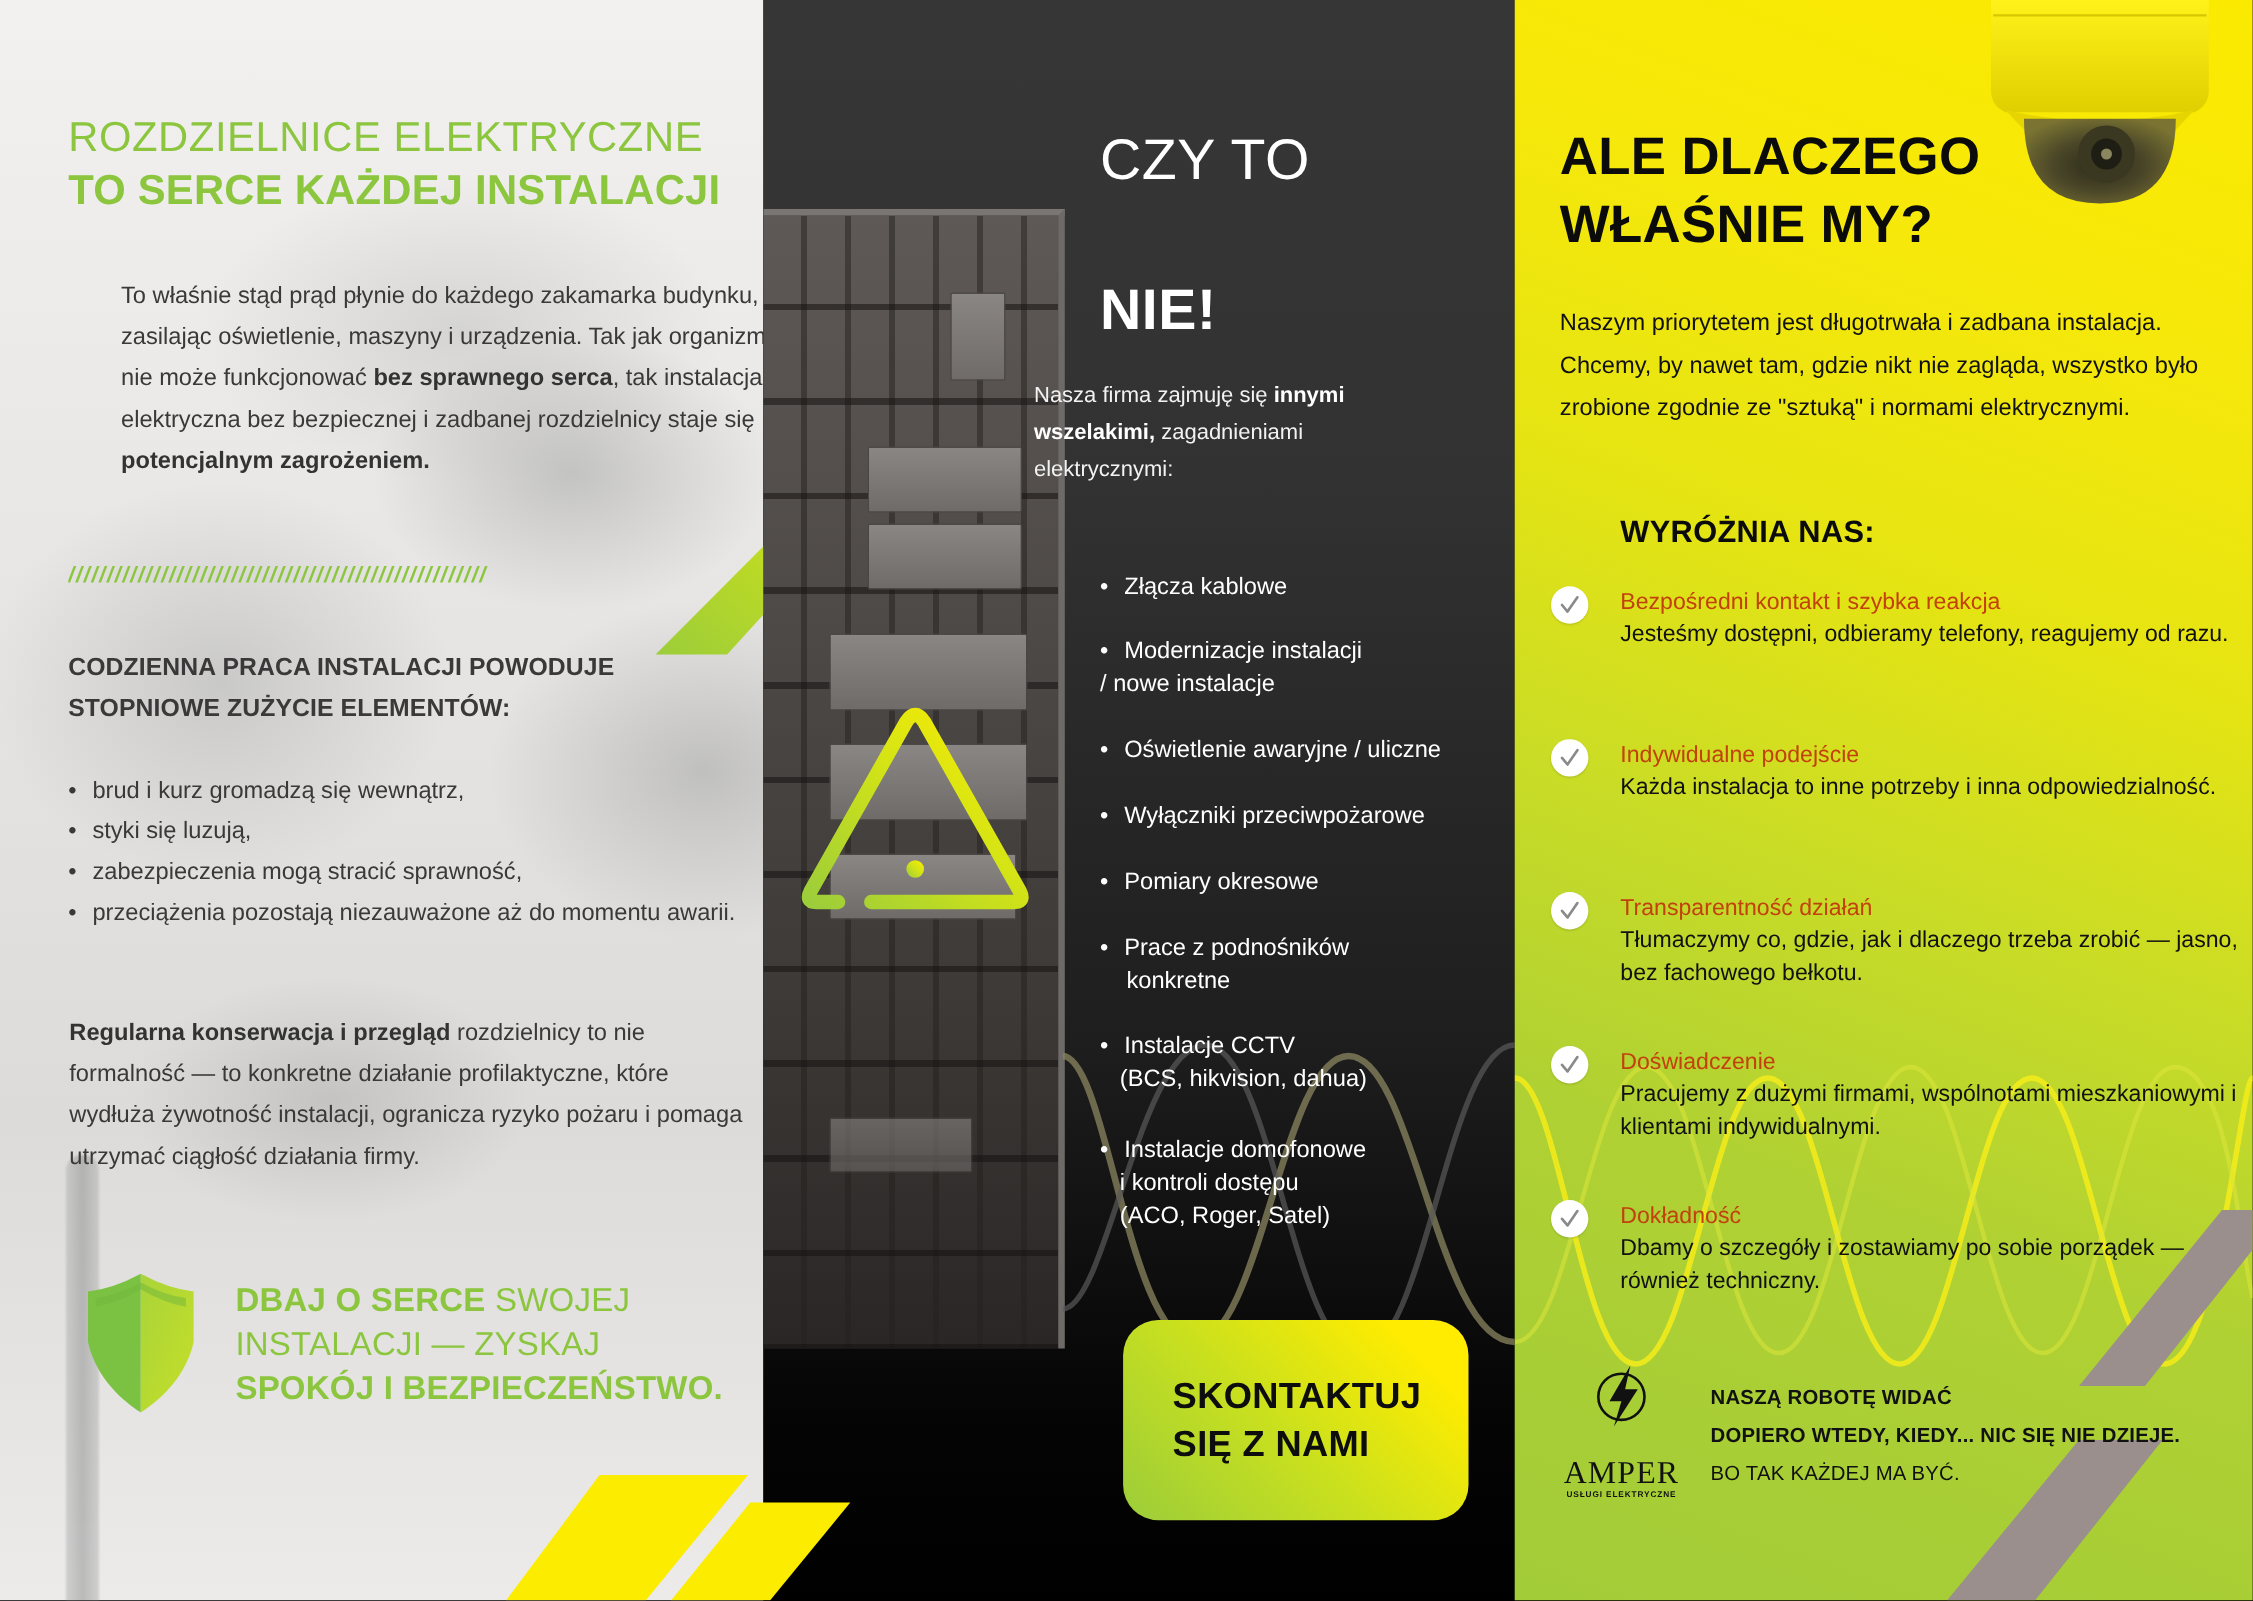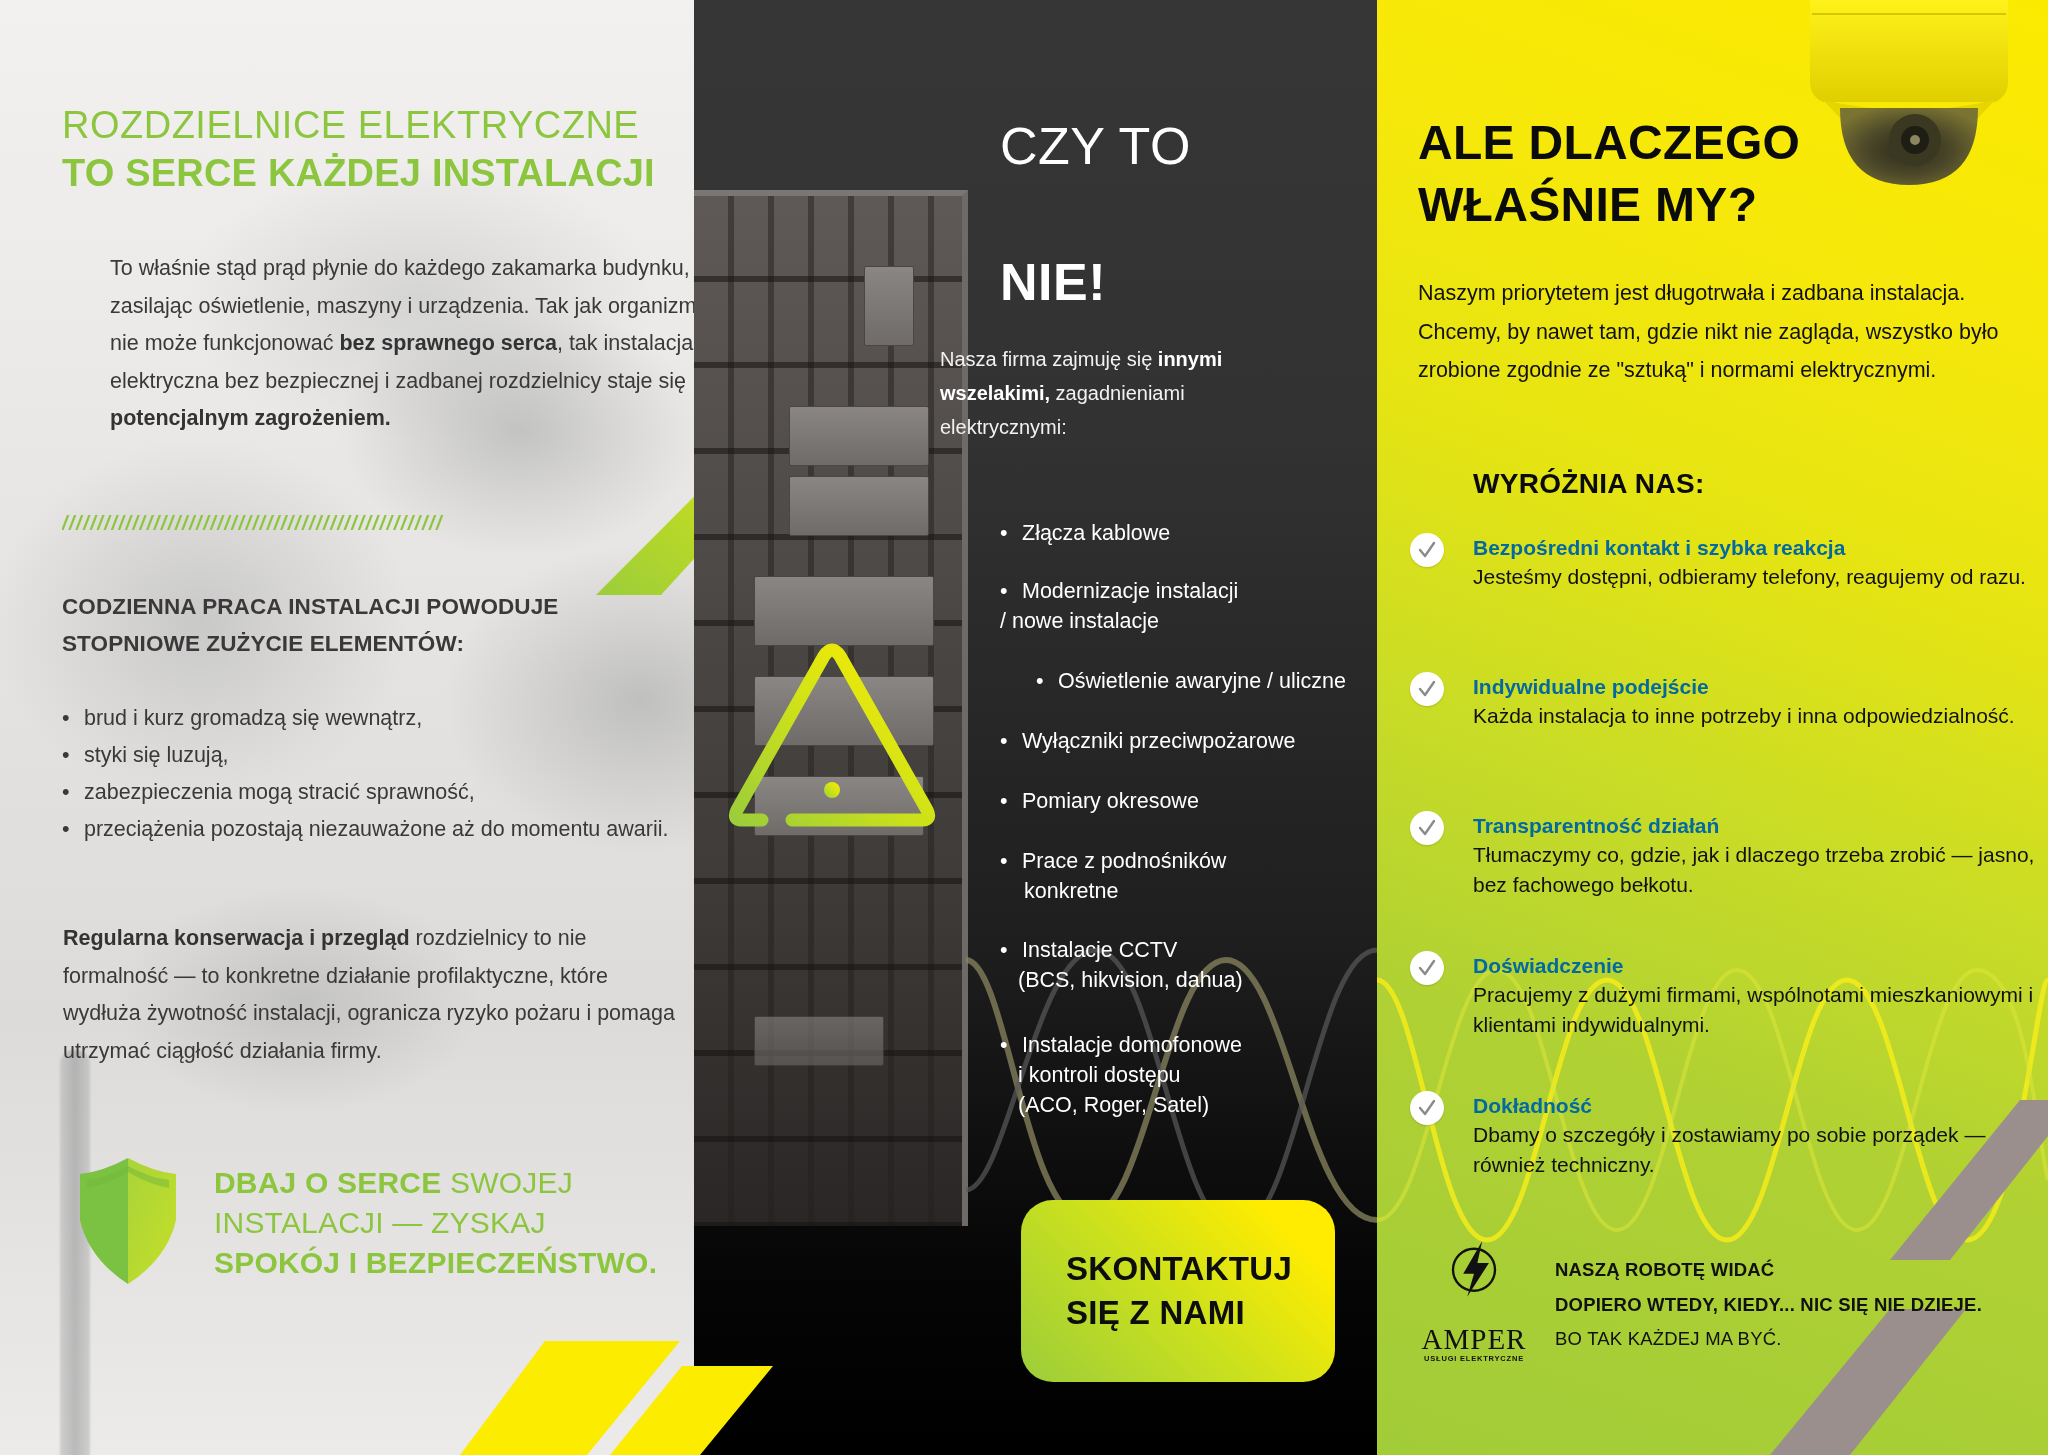--- a/index.html
+++ b/index.html
@@ -121,21 +121,21 @@
   }
   .right-h2 {
     position: absolute; left: 1473px; top: 468px; font-size: 28px; font-weight: 700; color: #0b0b0b; letter-spacing: 0.3px;
   }
   .feature { position: absolute; left: 1410px; width: 630px; }
   .check {
     position: absolute; left: 0; top: 0; width: 34px; height: 34px; border-radius: 50%;
     background: #fff; box-shadow: 0 1px 2px rgba(0,0,0,0.15);
   }
   .check svg { position: absolute; left: 8px; top: 8px; }
-  .feature-title { position: absolute; left: 63px; top: 0; font-size: 21px; font-weight: 700; color: #0369a1; white-space: nowrap; line-height: 30px; }
+  .feature-title { position: absolute; left: 63px; top: 0; font-size: 21px; font-weight: 400; color: #c2410c; white-space: nowrap; line-height: 30px; }
   .feature-desc { position: absolute; left: 63px; top: 29px; width: 565px; font-size: 21px; line-height: 29.5px; color: #111; }
   .rwave { position: absolute; left: 1377px; top: 940px; width: 671px; height: 320px; }
   .logo { position: absolute; left: 1412px; top: 1238px; width: 124px; height: 130px; }
   .logo-name { position: absolute; left: 1416px; top: 1323px; width: 116px; text-align: center; font-family: "Liberation Serif", "DejaVu Serif", serif; font-size: 29px; color: #111; letter-spacing: 1px; }
   .logo-sub { position: absolute; left: 1416px; top: 1354px; width: 116px; text-align: center; font-size: 7.5px; color: #111; letter-spacing: 0.8px; font-weight: 700; }
   .tagline { position: absolute; left: 1555px; top: 1253px; font-size: 18.5px; line-height: 34.5px; color: #111; white-space: nowrap; letter-spacing: 0.2px; }
   .tagline b { font-weight: 700; }
 </style>
 </head>
 <body>
@@ -226,21 +226,21 @@
 </svg>
 
 <div class="services">
   <div class="service" style="top:518px;">
     <span class="dot">•</span><span>Złącza kablowe</span>
   </div>
   <div class="service" style="top:576px;">
     <span class="dot">•</span><span>Modernizacje instalacji</span><br>
     <span>/ nowe instalacje</span>
   </div>
-  <div class="service" style="top:666px;margin-left:36px;">
+  <div class="service" style="top:666px;">
     <span class="dot">•</span><span>Oświetlenie awaryjne / uliczne</span>
   </div>
   <div class="service" style="top:726px;">
     <span class="dot">•</span><span>Wyłączniki przeciwpożarowe</span>
   </div>
   <div class="service" style="top:786px;">
     <span class="dot">•</span><span>Pomiary okresowe</span>
   </div>
   <div class="service" style="top:846px;">
     <span class="dot">•</span><span>Prace z podnośników</span><br>

